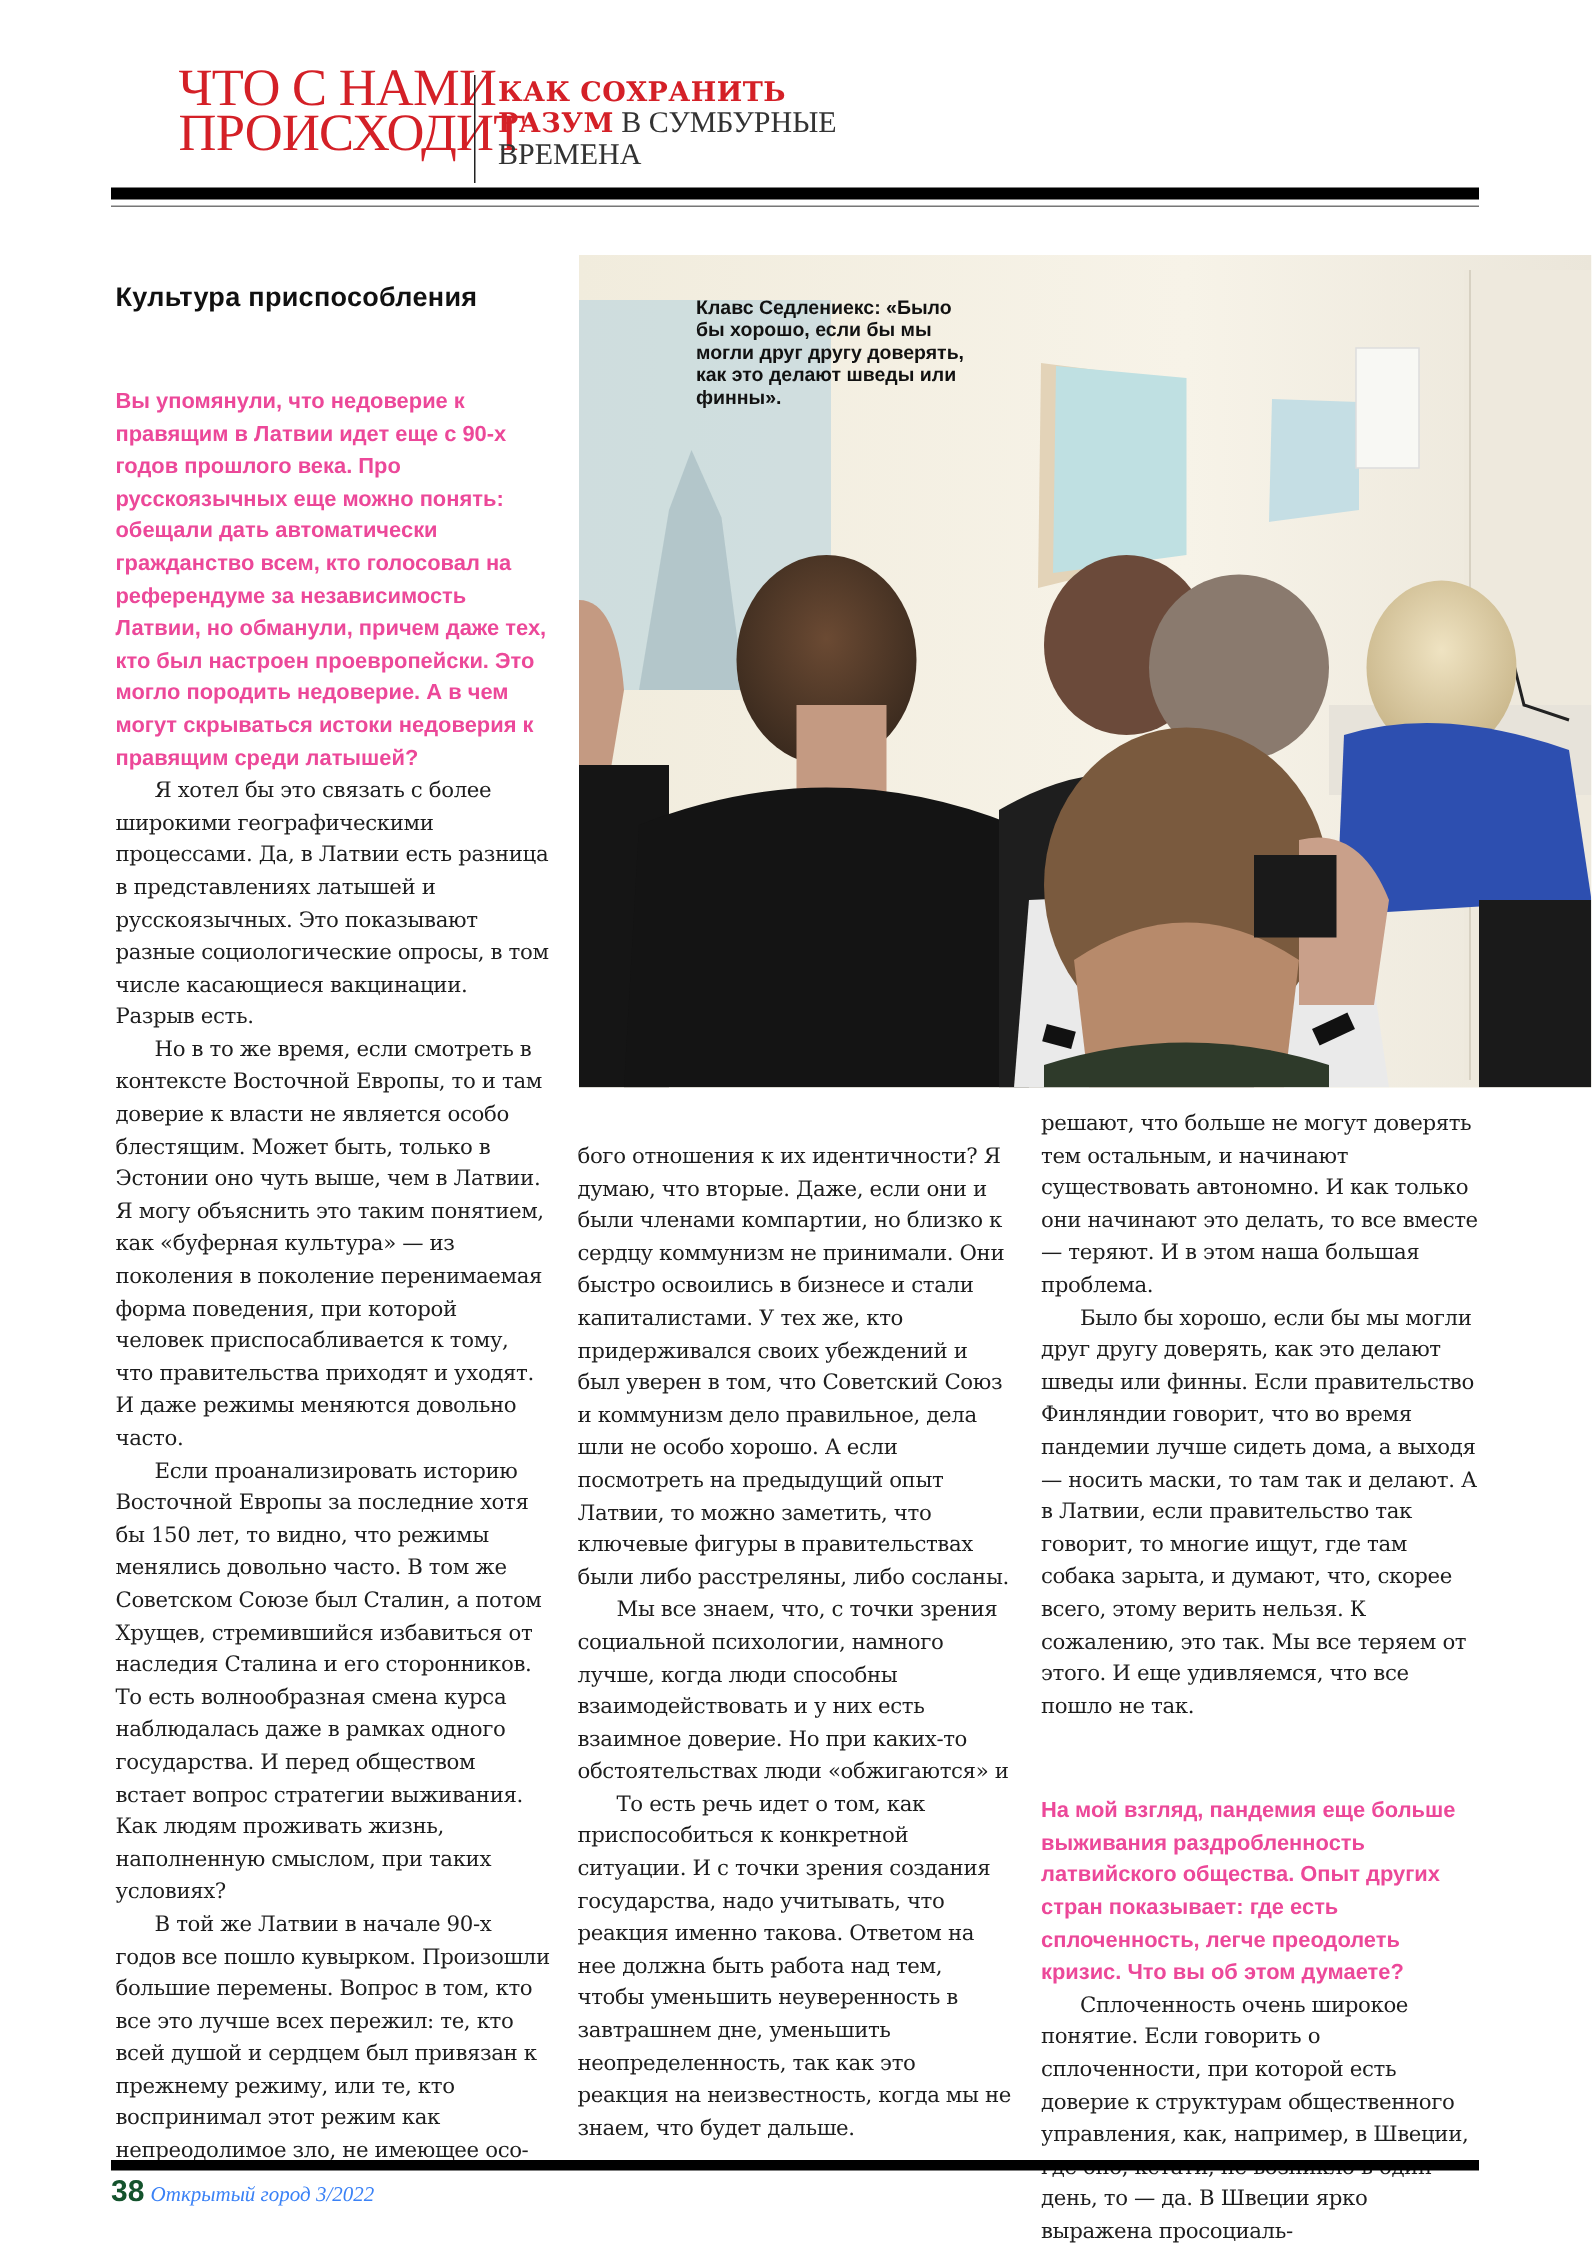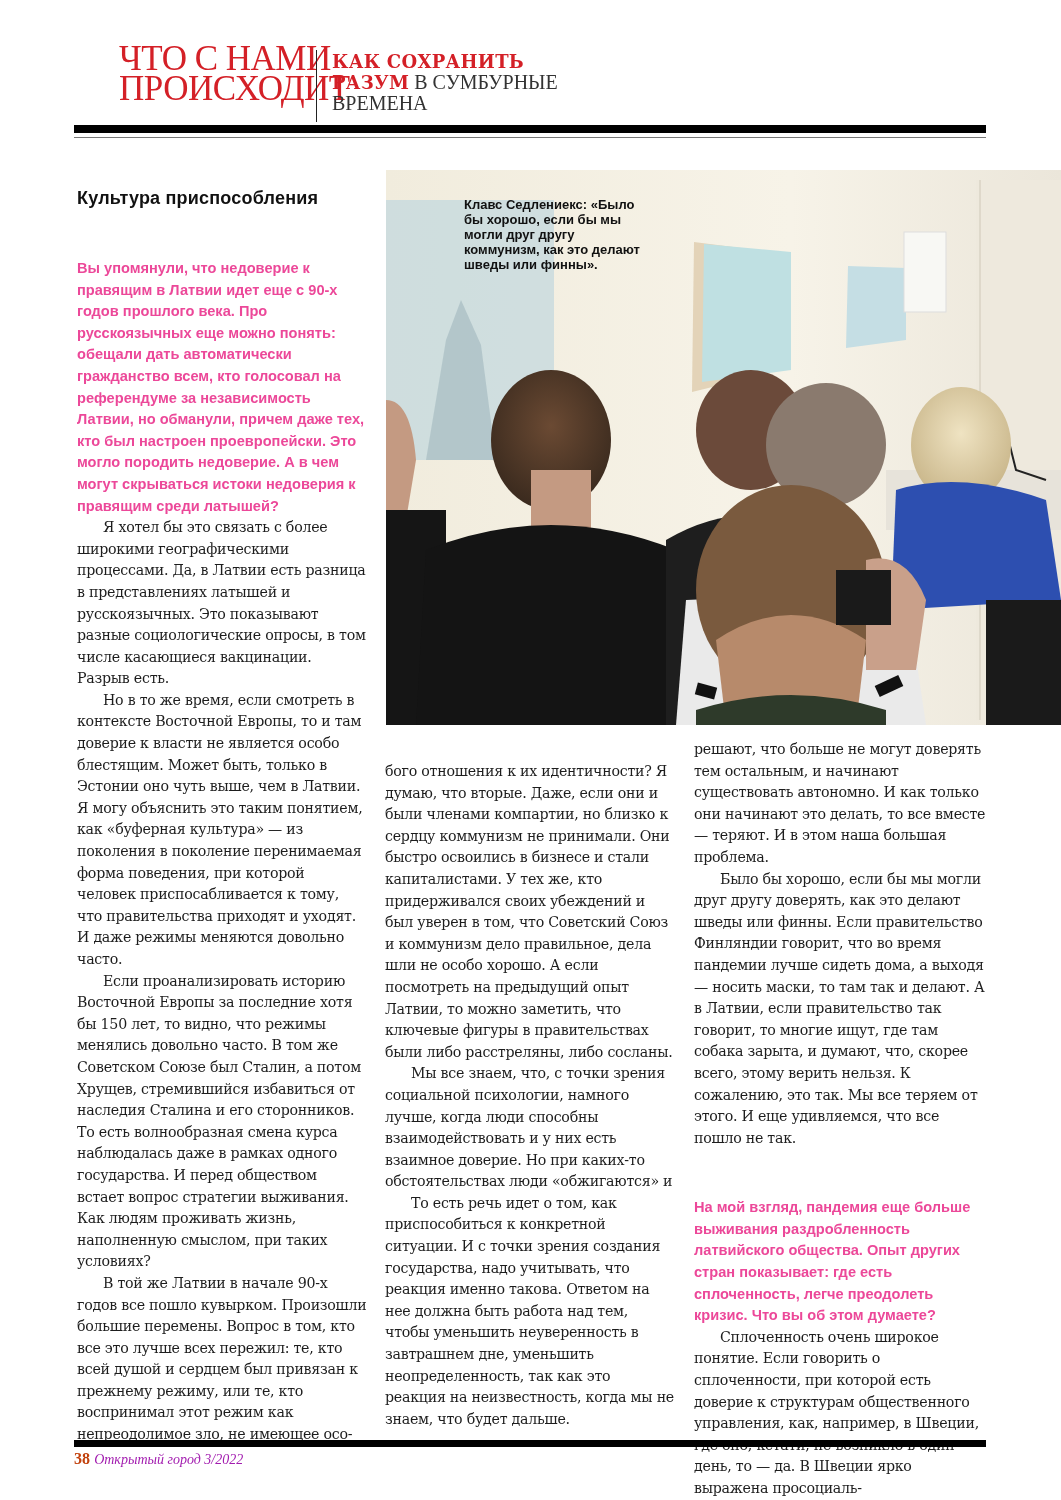--- a/index.html
+++ b/index.html
@@ -22,22 +22,22 @@
   #col1 { left:77px; top:176px; width:290px; }
   #col2 { left:385px; top:761px; width:290px; }
   #col3 { left:694px; top:739px; width:292px; }
   
   .photo { left:386px; top:170px; width:675px; height:555px; overflow:hidden; background:#f4efe2; }
   .photo svg { display:block; }
   .caption { left:464px; top:197px; width:180px; font-family:"Liberation Sans", sans-serif; font-weight:bold; font-size:13px; line-height:15px; color:#111; }
   
   .footer-rule { left:74px; top:1440px; width:912px; height:7px; background:#000; }
   .footer { left:74px; top:1450px; font-size:13px; color:#333; }
-  .footer .num { font-family:Liberation Serif, serif; font-weight:bold; font-size:16px; color:#c2410c; }
-  .footer .mag { font-family:"Liberation Serif", serif; font-style:italic; font-size:14px; color:#a21caf; }
+  .footer .num { font-family:Liberation Sans, sans-serif; font-weight:bold; font-size:20px; color:#14532d; }
+  .footer .mag { font-family:"Liberation Serif", serif; font-style:italic; font-size:14px; color:#3b82f6; }
 </style>
 </head>
 <body>
 
 <div class="abs section-title">
   <div>ЧТО С НАМИ</div>
   <div>ПРОИСХОДИТ</div>
 </div>
 <div class="abs header-divider"></div>
 <div class="abs article-title">
@@ -114,21 +114,21 @@
     </g>
 
     <ellipse cx="405" cy="420" rx="95" ry="105" fill="#7a5a3e"></ellipse>
     <path d="M330 470 Q405 420 480 470 L470 555 L340 555 Z" fill="#b78a6b"></path>
     <path d="M480 390 Q520 380 540 430 L530 500 L480 500 Z" fill="#c9a08a"></path>
     <rect x="450" y="400" width="55" height="55" fill="#1a1a1a"></rect>
     <path d="M310 540 Q405 510 500 540 L500 555 L310 555 Z" fill="#2e3a2a"></path>
     <rect x="600" y="430" width="75" height="125" fill="#1a1a1a"></rect>
   </svg>
 </div>
-<div class="abs caption">Клавс Седлениекс: «Было бы хорошо, если бы мы могли друг другу коммунизм, как это делают шведы или финны».</div>
+<div class="abs caption">Клавс Седлениекс: «Было бы хорошо, если бы мы могли друг другу доверять, как это делают шведы или финны».</div>
 
 <div class="abs col" id="col2">
   <p class="noindent">бого отношения к их идентичности? Я думаю, что вторые. Даже, если они и были членами компартии, но близко к сердцу коммунизм не принимали. Они быстро освоились в бизнесе и стали капиталистами. У тех же, кто придерживался своих убеждений и был уверен в том, что Советский Союз и коммунизм дело правильное, дела шли не особо хорошо. А если посмотреть на предыдущий опыт Латвии, то можно заметить, что ключевые фигуры в правительствах были либо расстреляны, либо сосланы.</p>
   <p>Мы все знаем, что, с точки зрения социальной психологии, намного лучше, когда люди способны взаимодействовать и у них есть взаимное доверие. Но при каких-то обстоятельствах люди «обжигаются» и</p>
   <p>То есть речь идет о том, как приспособиться к конкретной ситуации. И с точки зрения создания государства, надо учитывать, что реакция именно такова. Ответом на нее должна быть работа над тем, чтобы уменьшить неуверенность в завтрашнем дне, уменьшить неопределенность, так как это реакция на неизвестность, когда мы не знаем, что будет дальше.</p>
 </div>
 
 <div class="abs col" id="col3">
   <p class="noindent">решают, что больше не могут доверять тем остальным, и начинают существовать автономно. И как только они начинают это делать, то все вместе — теряют. И в этом наша большая проблема.</p>
   <p>Было бы хорошо, если бы мы могли друг другу доверять, как это делают шведы или финны. Если правительство Финляндии говорит, что во время пандемии лучше сидеть дома, а выходя — носить маски, то там так и делают. А в Латвии, если правительство так говорит, то многие ищут, где там собака зарыта, и думают, что, скорее всего, этому верить нельзя. К сожалению, это так. Мы все теряем от этого. И еще удивляемся, что все пошло не так.</p>

